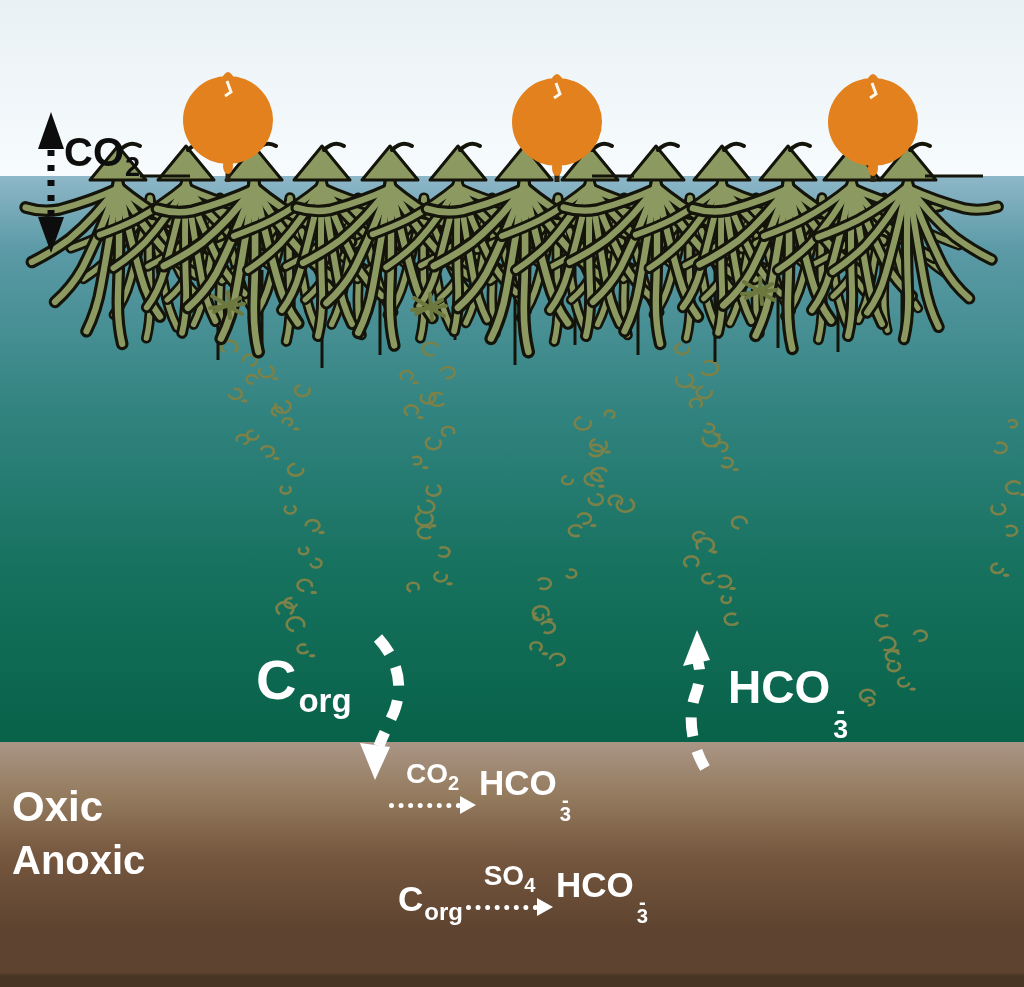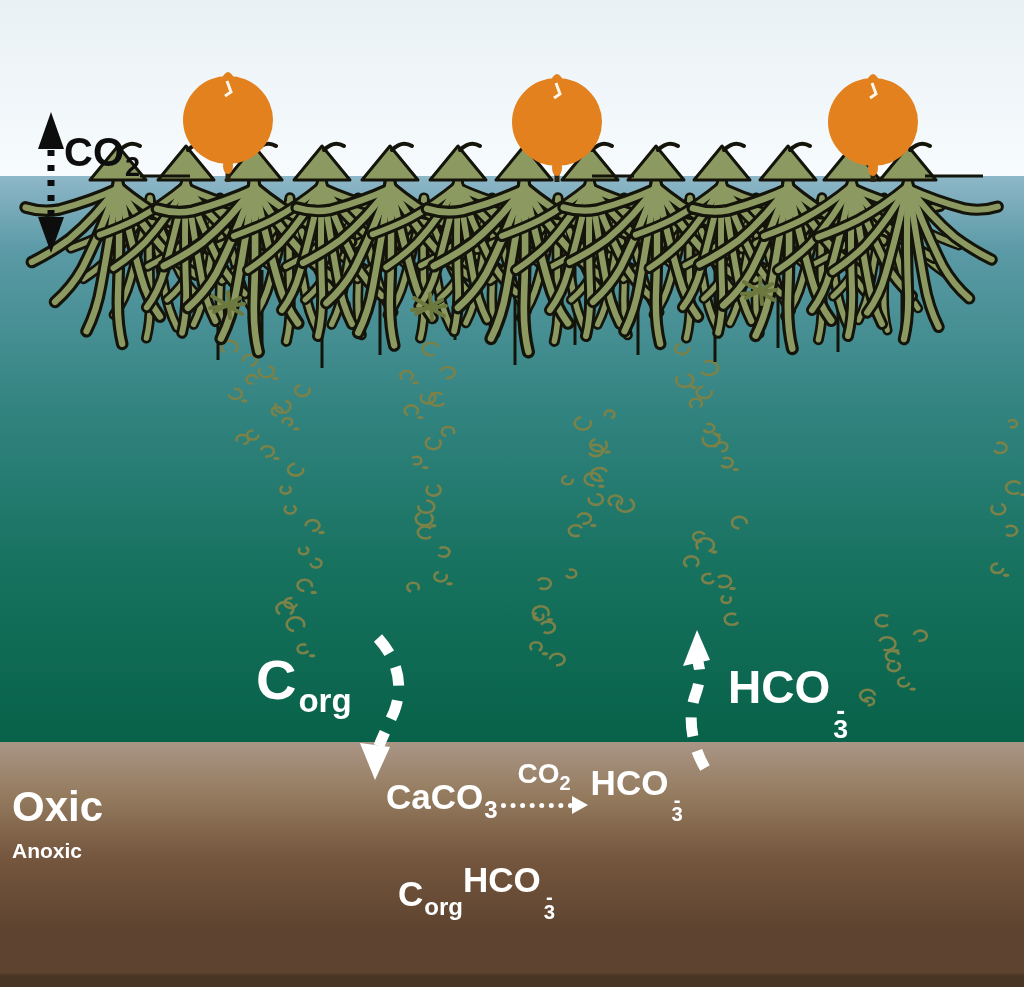--- a/index.html
+++ b/index.html
@@ -20,21 +20,21 @@
   svg.art{position:absolute;left:0;top:0;width:1024px;height:987px;}
   .lbl{position:absolute;line-height:1;white-space:nowrap;}
   .white{color:var(--text-white);}
   .black{color:var(--ink);}
   #co2-label{left:64px;top:132px;font-size:40px;}
   #co2-label sub{font-size:27px;vertical-align:-10px;margin-left:1px;}
   #corg-label{left:256px;top:652px;font-size:56px;}
   #corg-label sub{font-size:33px;vertical-align:-13px;margin-left:2px;}
   #hco3-label{left:728px;top:664px;font-size:46px;}
   #oxic-label{left:12px;top:786px;font-size:42px;}
-  #anoxic-label{left:12px;top:840px;font-size:21px;}
+  #anoxic-label{left:12px;top:840px;font-size:40px;}
   .stacked{display:inline-flex;flex-direction:column;align-items:center;line-height:.72;vertical-align:-0.34em;margin-left:3px;}
   .stacked span{font-size:.58em;}
   .reaction{position:absolute;display:flex;align-items:flex-end;color:var(--text-white);}
   #reaction-oxic{left:386px;top:760px;}
   #reaction-anoxic{left:398px;top:862px;}
   .rx-formula{font-size:35px;line-height:1;}
   .rx-formula sub{font-size:24px;vertical-align:-9px;margin-left:1px;}
   .rx-arrow{display:flex;flex-direction:column;align-items:center;margin:0 3px 8px 3px;}
   .rx-over{font-size:28px;line-height:1;margin-bottom:3px;}
   .rx-over sub{font-size:20px;vertical-align:-7px;}
@@ -320,36 +320,42 @@
         <span>-</span>
         <span>3</span>
       </span></div>
 
   
   <div class="lbl white" id="oxic-label">Oxic</div>
   <div class="lbl white" id="anoxic-label">Anoxic</div>
 
    HCO3- --&gt;
   <div class="reaction" id="reaction-oxic">
-    <span class="rx-formula"><span>CaCO</span><sub>3</sub></span>
     <span class="rx-arrow">
       <span class="rx-over"><span>CO</span><sub>2</sub></span>
       <span class="rx-shaft">
           <span class="rx-dots"></span>
           <span class="rx-head"></span>
         </span>
     </span>
     <span class="rx-formula"><span>HCO</span><span class="stacked">
           <span>-</span>
           <span>3</span>
         </span></span>
   </div>
 
    HCO3- --&gt;
   <div class="reaction" id="reaction-anoxic">
     <span class="rx-formula"><span>C</span><sub>org</sub></span>
+    <span class="rx-arrow">
+      <span class="rx-over"><span>SO</span><sub>4</sub></span>
+      <span class="rx-shaft">
+          <span class="rx-dots"></span>
+          <span class="rx-head"></span>
+        </span>
+    </span>
     <span class="rx-formula"><span>HCO</span><span class="stacked">
           <span>-</span>
           <span>3</span>
         </span></span>
   </div>
 
 </div>
 
 </body></html>

